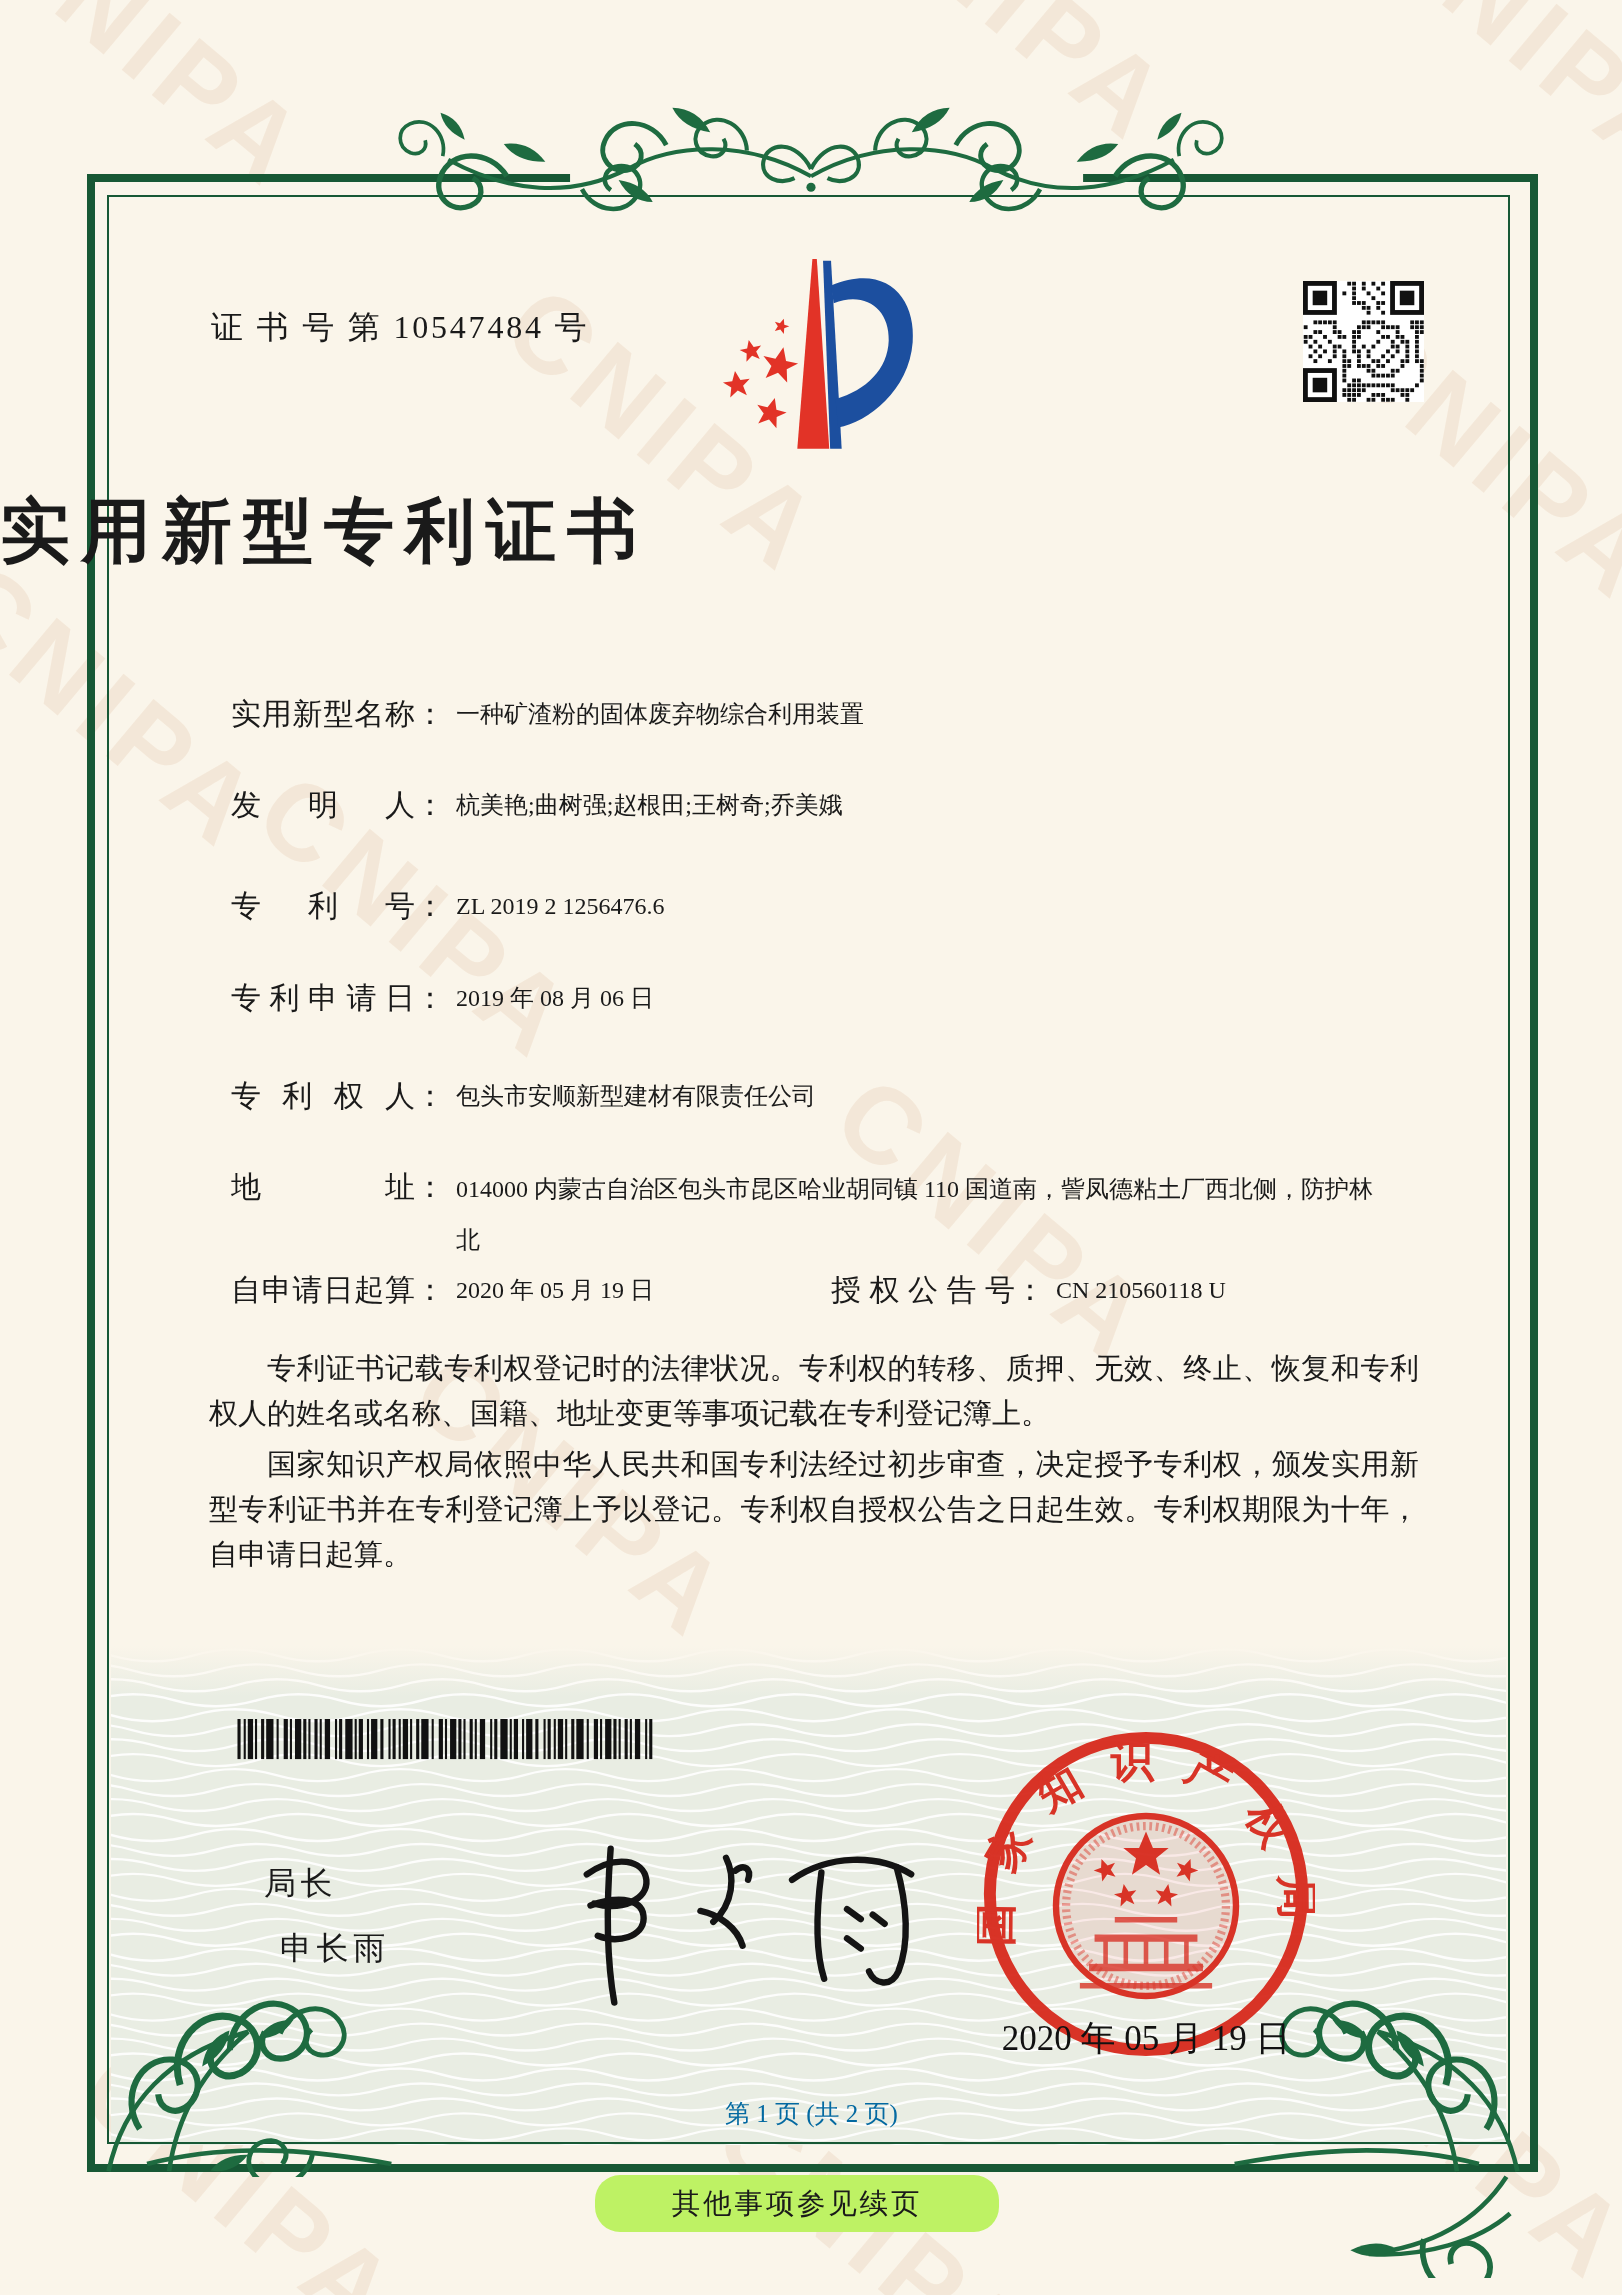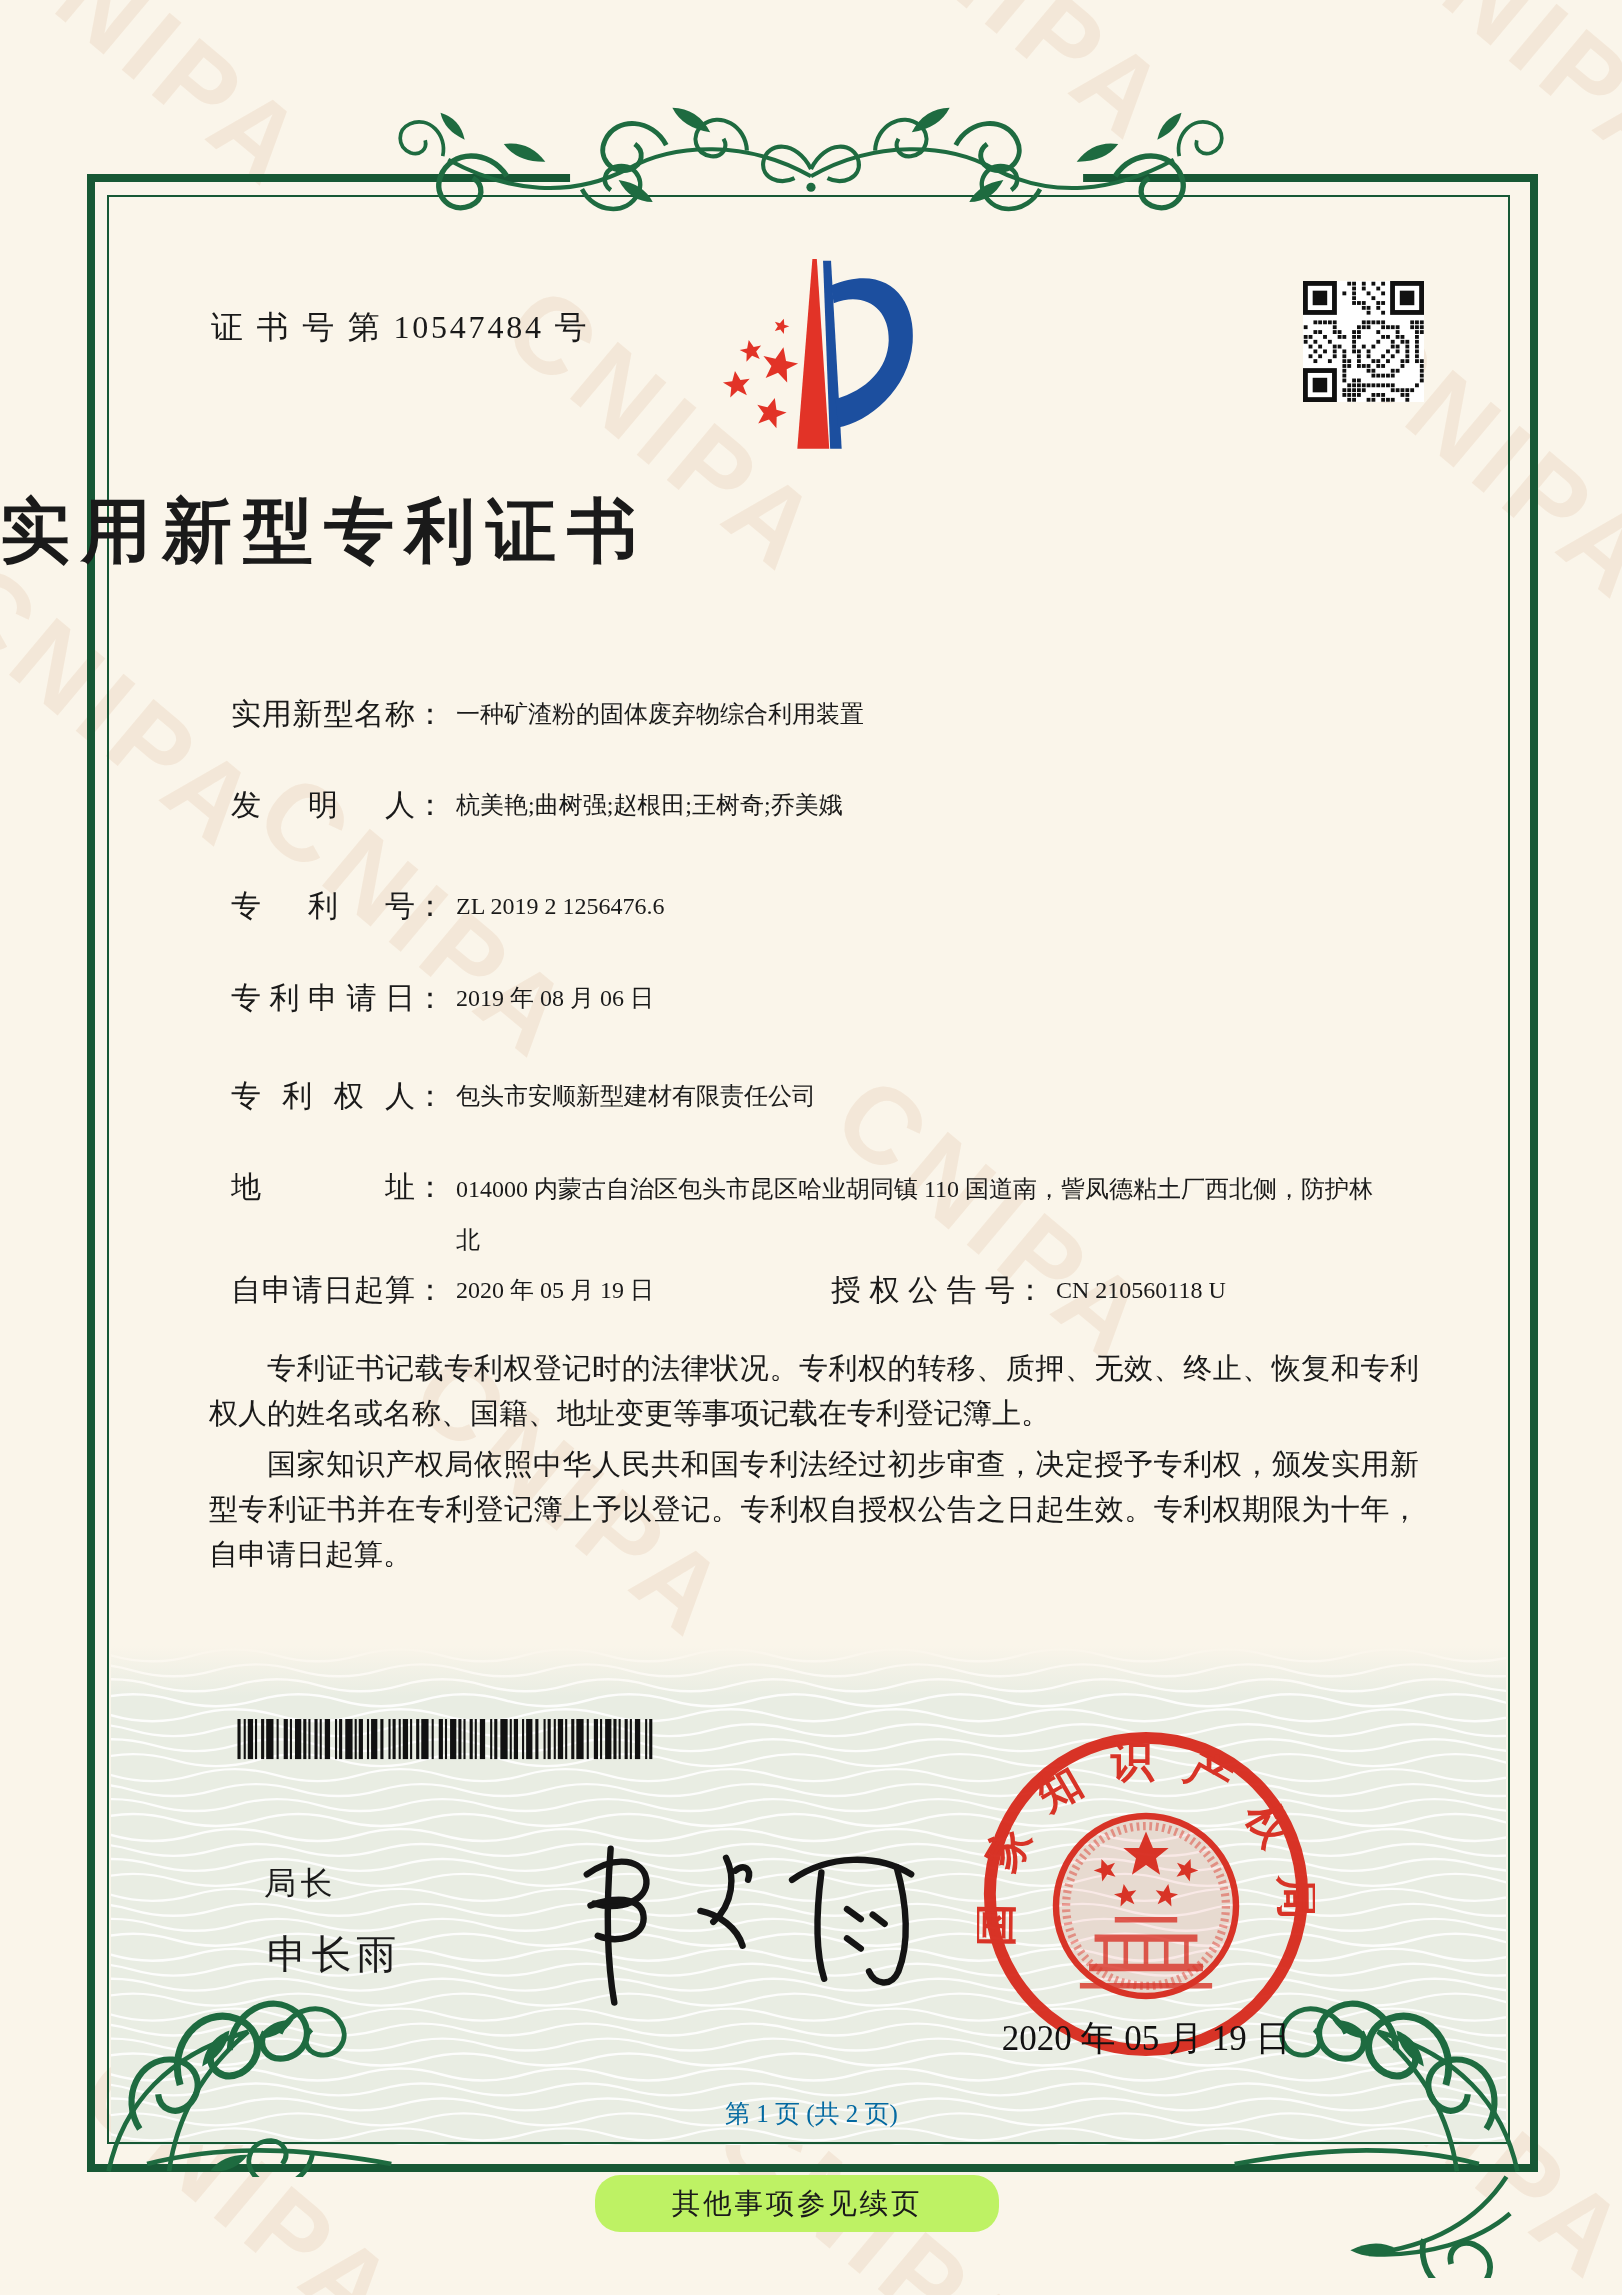--- a/index.html
+++ b/index.html
@@ -30,21 +30,21 @@
   #title{left:0;top:485px;width:1623px;text-align:left;font-size:70px;font-weight:700;letter-spacing:11px;}
   .row{left:231px;line-height:46px;white-space:nowrap;}
   .lbl{display:inline-block;width:184px;font-size:30px;text-align:justify;text-align-last:justify;vertical-align:top;}
   .colon{font-size:30px;vertical-align:top;}
   .val{font-size:24px;margin-left:11px;display:inline-block;vertical-align:top;}
   .val-wrap{white-space:normal;max-width:929px;line-height:51px;}
   #grant-no-group{position:absolute;left:600px;top:0;white-space:nowrap;}
   #paragraphs{left:209px;top:1346px;width:1210px;font-size:29px;line-height:45px;text-align:justify;}
   #paragraphs p{margin:0 0 6.4px 0;text-indent:2em;}
   #director-title{left:264px;top:1862px;font-size:32px;letter-spacing:4.6px;font-family:"Liberation Sans","DejaVu Sans",sans-serif;}
-  #director-name{left:267px;top:1927px;font-size:40px;letter-spacing:4.6px;font-family:Liberation Sans, sans-serif;}
+  #director-name{left:280px;top:1927px;font-size:32px;letter-spacing:4.6px;font-family:Liberation Sans, sans-serif;}
   #seal-date{left:977px;top:2015px;width:338px;text-align:center;font-size:35px;color:#111;z-index:7;}
   #page-no{left:0;top:2097px;width:1623px;text-align:center;font-size:25px;color:#0369a1;z-index:5;}
   #footer-note{left:595px;top:2175px;width:404px;height:57px;background:#bef264;
     text-align:center;line-height:57px;font-size:28.5px;z-index:6;letter-spacing:2.8px;border-radius:25px;}
   svg{display:block;}
 </style>
 </head>
 <body>
 
 <div class="wm" style="left:-37px;top:-18.4px">CNIPA</div>

